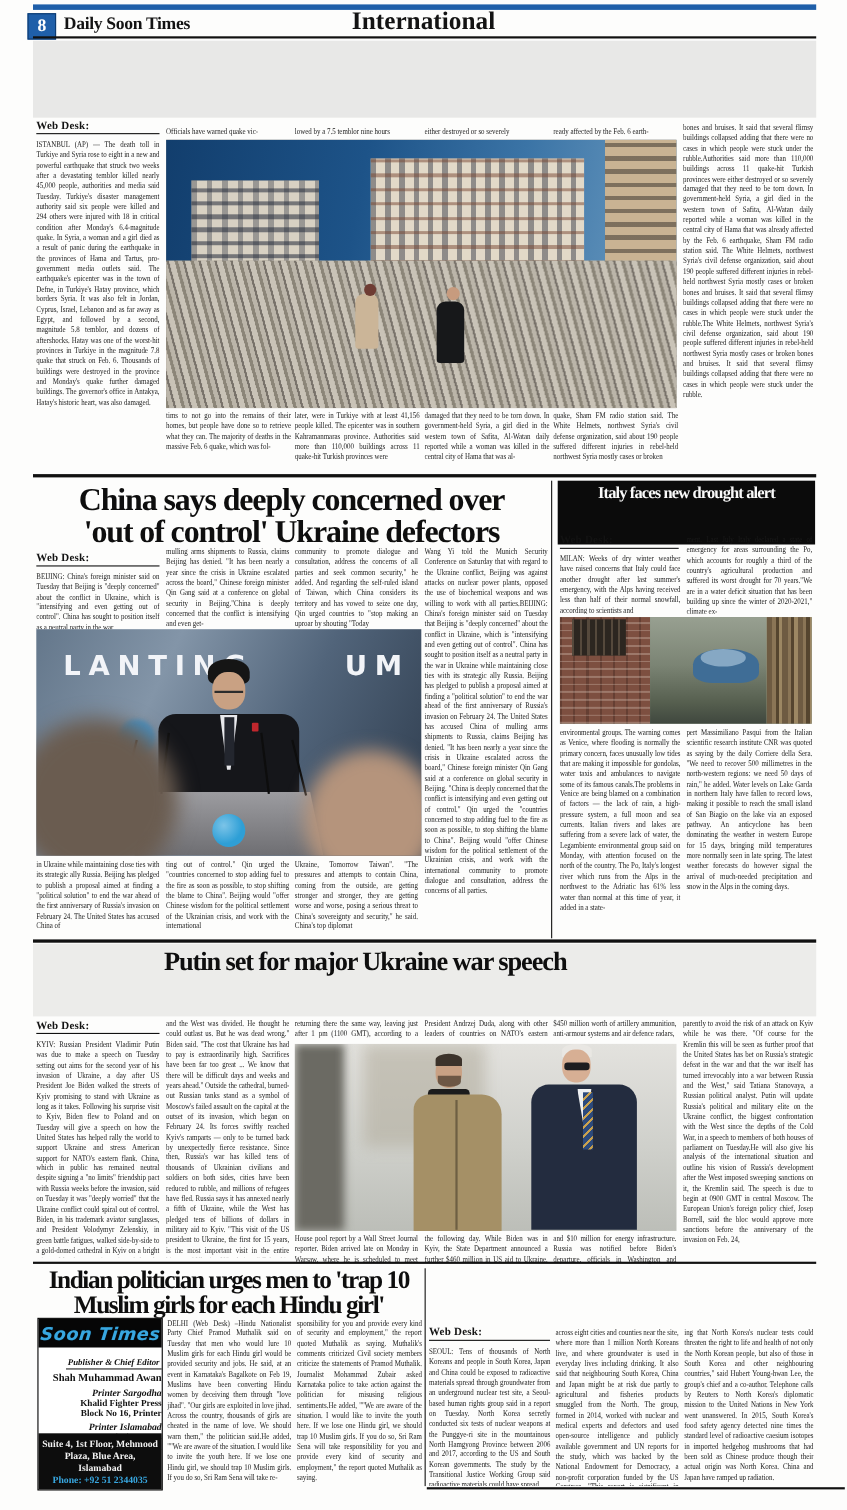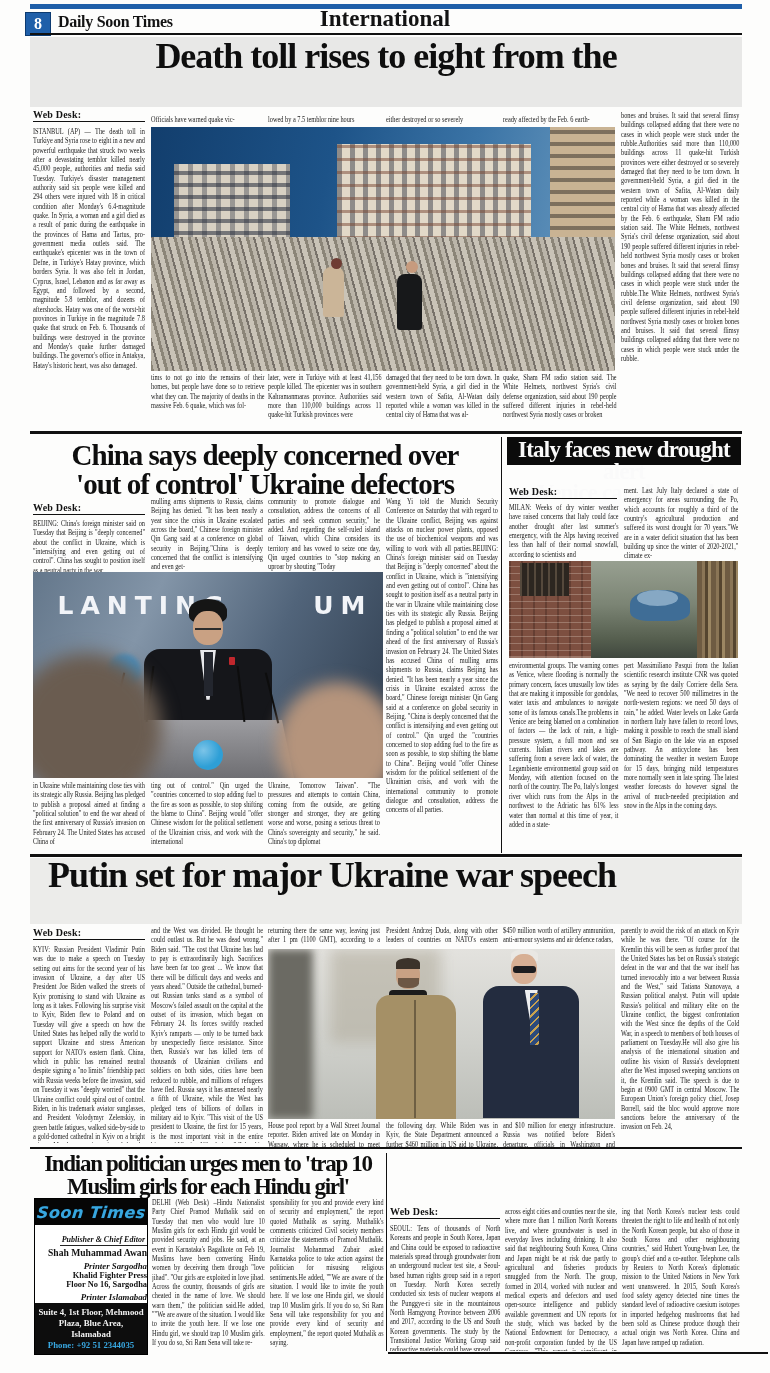--- a/index.html
+++ b/index.html
@@ -27,21 +27,20 @@
 <div class="page">
 
   <div class="abs" style="left:30px;top:4px;width:712px;height:5px;background:#1f5fa9;"></div>
   <div class="abs" style="left:25px;top:12px;width:24px;height:22px;background:#1f5fa9;border:1.4px solid #0c3a70;color:#fff;font-weight:bold;font-size:16px;text-align:center;line-height:21px;">8</div>
   <div class="abs" style="left:58px;top:13px;font-size:16px;font-weight:bold;letter-spacing:-0.3px;">Daily Soon Times</div>
   <div class="abs" style="left:0;top:6px;width:770px;text-align:center;font-size:23px;font-weight:bold;">International</div>
   <div class="abs rule-h" style="left:30px;top:33px;width:712px;height:1.8px;"></div>
 
   <div class="abs" style="left:30px;top:37px;width:712px;height:70px;background:#e8e8e7;"></div>
   <div class="abs hl" style="left:30px;top:39px;width:712px;font-size:36px;line-height:34px;">
-    <div>Death toll rises to eight from the</div>
   </div>
   <div class="abs webdesk" style="left:33px;top:109px;width:112px;">Web Desk:</div>
   <div class="abs bt" style="left:33px;top:127px;width:140px;height:301px;">ISTANBUL (AP) — The death toll in Turkiye and Syria rose to eight in a new and powerful earthquake that struck two weeks after a devastating temblor killed nearly 45,000 people, authorities and media said Tuesday. Turkiye's disaster management authority said six people were killed and 294 others were injured with 18 in critical condition after Monday's 6.4-magnitude quake. In Syria, a woman and a girl died as a result of panic during the earthquake in the provinces of Hama and Tartus, pro-government media outlets said. The earthquake's epicenter was in the town of Defne, in Turkiye's Hatay province, which borders Syria. It was also felt in Jordan, Cyprus, Israel, Lebanon and as far away as Egypt, and followed by a second, magnitude 5.8 temblor, and dozens of aftershocks. Hatay was one of the worst-hit provinces in Turkiye in the magnitude 7.8 quake that struck on Feb. 6. Thousands of buildings were destroyed in the province and Monday's quake further damaged buildings. The governor's office in Antakya, Hatay's historic heart, was also damaged.</div>
   <div class="abs bt nw" style="left:151px;top:115px;width:142px;height:10px;">Officials have warned quake vic-</div>
   <div class="abs bt nw" style="left:268px;top:115px;width:142px;height:10px;">lowed by a 7.5 temblor nine hours</div>
   <div class="abs bt nw" style="left:386px;top:115px;width:142px;height:10px;">either destroyed or so severely</div>
   <div class="abs bt nw" style="left:503px;top:115px;width:142px;height:10px;">ready affected by the Feb. 6 earth-</div>
 
   <div class="abs photo" style="left:151px;top:127px;width:464px;height:244px;background:#9a948a;">
     <div class="abs" style="left:0;top:0;width:100%;height:47%;background:linear-gradient(100deg,#123e6d 0%,#1d5388 38%,#3b74a6 68%,#6d9cc1 100%);"></div>
@@ -92,43 +91,42 @@
     <div class="abs" style="left:68%;bottom:26%;width:2px;height:52px;background:#0d0d0d;transform:rotate(-14deg);"></div>
     <div class="abs" style="left:-6%;bottom:-12%;width:150px;height:150px;background:#6a5c50;border-radius:50%;filter:blur(9px);"></div>
     <div class="abs" style="right:-4%;bottom:-14%;width:120px;height:125px;background:#b5947c;border-radius:50%;filter:blur(8px);"></div>
   </div>
 
   <div class="abs bt" style="left:33px;top:781px;width:140px;height:72px;">in Ukraine while maintaining close ties with its strategic ally Russia. Beijing has pledged to publish a proposal aimed at finding a "political solution" to end the war ahead of the first anniversary of Russia's invasion on February 24. The United States has accused China of</div>
   <div class="abs bt" style="left:151px;top:781px;width:140px;height:72px;">ting out of control." Qin urged the "countries concerned to stop adding fuel to the fire as soon as possible, to stop shifting the blame to China". Beijing would "offer Chinese wisdom for the political settlement of the Ukrainian crisis, and work with the international</div>
   <div class="abs bt" style="left:268px;top:781px;width:140px;height:72px;">Ukraine, Tomorrow Taiwan". "The pressures and attempts to contain China, coming from the outside, are getting stronger and stronger, they are getting worse and worse, posing a serious threat to China's sovereignty and security," he said. China's top diplomat</div>
   <div class="abs rule-v" style="left:501px;top:437px;width:1.4px;height:416px;"></div>
 
-  <div class="abs" style="left:507px;top:437px;width:234px;height:28px;background:#0b0b0b;color:#fafafa;text-align:center;font-weight:bold;font-size:23px;line-height:21.5px;letter-spacing:-0.8px;padding-top:2px;box-sizing:border-box;">
+  <div class="abs" style="left:507px;top:437px;width:234px;height:58px;background:#0b0b0b;color:#fafafa;text-align:center;font-weight:bold;font-size:15px;line-height:21.5px;letter-spacing:-0.8px;padding-top:2px;box-sizing:border-box;">
     <div>Italy faces new drought alert</div>
-    <div>as Venice canals run dry</div>
   </div>
   <div class="abs webdesk" style="left:509px;top:486px;width:108px;">Web Desk:</div>
   <div class="abs bt" style="left:509px;top:503px;width:137px;height:55px;">MILAN: Weeks of dry winter weather have raised concerns that Italy could face another drought after last summer's emergency, with the Alps having received less than half of their normal snowfall, according to scientists and</div>
   <div class="abs bt" style="left:624px;top:486px;width:143px;height:72px;">ment. Last July Italy declared a state of emergency for areas surrounding the Po, which accounts for roughly a third of the country's agricultural production and suffered its worst drought for 70 years."We are in a water deficit situation that has been building up since the winter of 2020-2021," climate ex-</div>
 
   <div class="abs photo" style="left:509px;top:561px;width:229px;height:97px;background:#7e8878;">
     <div class="abs" style="left:0;top:0;width:36%;height:100%;background-color:#7d4f40;background-image:repeating-linear-gradient(0deg,rgba(240,228,216,.28) 0 1.5px,transparent 1.5px 7px),repeating-linear-gradient(90deg,rgba(45,25,20,.3) 0 2px,transparent 2px 12px);"></div>
     <div class="abs" style="left:5%;top:2%;width:21%;height:34%;background-color:#2c2620;background-image:repeating-linear-gradient(90deg,#55493c 0 2px,transparent 2px 7px);"></div>
     <div class="abs" style="left:36%;top:0;width:46%;height:100%;background:linear-gradient(180deg,#98a091 0%,#7b8474 45%,#565f4f 80%,#3f473e 100%);"></div>
     <div class="abs" style="left:53%;top:30%;width:26%;height:32%;background:#3f6d96;border-radius:45% 45% 30% 30%;"></div>
     <div class="abs" style="left:56%;top:30%;width:18%;height:16%;background:#86a8c4;border-radius:50%;"></div>
     <div class="abs" style="left:82%;top:0;width:18%;height:100%;background:repeating-linear-gradient(90deg,#6e5b42 0 5px,#8a7556 5px 8px,#55452f 8px 11px,#9c8763 11px 14px);"></div>
   </div>
 
   <div class="abs bt" style="left:509px;top:661px;width:137px;height:176px;">environmental groups. The warning comes as Venice, where flooding is normally the primary concern, faces unusually low tides that are making it impossible for gondolas, water taxis and ambulances to navigate some of its famous canals.The problems in Venice are being blamed on a combination of factors — the lack of rain, a high-pressure system, a full moon and sea currents. Italian rivers and lakes are suffering from a severe lack of water, the Legambiente environmental group said on Monday, with attention focused on the north of the country. The Po, Italy's longest river which runs from the Alps in the northwest to the Adriatic has 61% less water than normal at this time of year, it added in a state-</div>
   <div class="abs bt" style="left:624px;top:661px;width:143px;height:176px;">pert Massimiliano Pasqui from the Italian scientific research institute CNR was quoted as saying by the daily Corriere della Sera. "We need to recover 500 millimetres in the north-western regions: we need 50 days of rain," he added. Water levels on Lake Garda in northern Italy have fallen to record lows, making it possible to reach the small island of San Biagio on the lake via an exposed pathway. An anticyclone has been dominating the weather in western Europe for 15 days, bringing mild temperatures more normally seen in late spring. The latest weather forecasts do however signal the arrival of much-needed precipitation and snow in the Alps in the coming days.</div>
   <div class="abs rule-h" style="left:30px;top:854px;width:712px;height:2.6px;"></div>
 
   <div class="abs" style="left:30px;top:858px;width:712px;height:66px;background:#ececea;"></div>
-  <div class="abs hl" style="left:30px;top:859px;width:604px;font-size:36px;line-height:33px;">
+  <div class="abs hl" style="left:30px;top:859px;width:604px;font-size:24px;line-height:33px;">
     <div>Putin set for major Ukraine war speech</div>
   </div>
   <div class="abs webdesk" style="left:33px;top:927px;width:112px;">Web Desk:</div>
   <div class="abs bt" style="left:33px;top:945px;width:140px;height:198px;">KYIV: Russian President Vladimir Putin was due to make a speech on Tuesday setting out aims for the second year of his invasion of Ukraine, a day after US President Joe Biden walked the streets of Kyiv promising to stand with Ukraine as long as it takes. Following his surprise visit to Kyiv, Biden flew to Poland and on Tuesday will give a speech on how the United States has helped rally the world to support Ukraine and stress American support for NATO's eastern flank. China, which in public has remained neutral despite signing a "no limits" friendship pact with Russia weeks before the invasion, said on Tuesday it was "deeply worried" that the Ukraine conflict could spiral out of control. Biden, in his trademark aviator sunglasses, and President Volodymyr Zelenskiy, in green battle fatigues, walked side-by-side to a gold-domed cathedral in Kyiv on a bright winter Monday morning pierced by the sound of air raid sirens. "When Putin launched his invasion nearly one year ago, he thought Ukraine was weak</div>
   <div class="abs bt" style="left:151px;top:926px;width:140px;height:217px;">and the West was divided. He thought he could outlast us. But he was dead wrong." Biden said. "The cost that Ukraine has had to pay is extraordinarily high. Sacrifices have been far too great ... We know that there will be difficult days and weeks and years ahead." Outside the cathedral, burned-out Russian tanks stand as a symbol of Moscow's failed assault on the capital at the outset of its invasion, which began on February 24. Its forces swiftly reached Kyiv's ramparts — only to be turned back by unexpectedly fierce resistance. Since then, Russia's war has killed tens of thousands of Ukrainian civilians and soldiers on both sides, cities have been reduced to rubble, and millions of refugees have fled. Russia says it has annexed nearly a fifth of Ukraine, while the West has pledged tens of billions of dollars in military aid to Kyiv. "This visit of the US president to Ukraine, the first for 15 years, is the most important visit in the entire history of Ukraine-US relations," Zelenskiy said. Biden travelled to Ukraine's capital by overnight train from Poland, arriving after roughly 10 hours at 8 am on Monday, before</div>
   <div class="abs bt" style="left:268px;top:926px;width:140px;height:20px;">returning there the same way, leaving just after 1 pm (1100 GMT), according to a White</div>
   <div class="abs bt" style="left:386px;top:926px;width:140px;height:20px;">President Andrzej Duda, along with other leaders of countries on NATO's eastern flank,</div>
   <div class="abs bt" style="left:503px;top:926px;width:140px;height:20px;">$450 million worth of artillery ammunition, anti-armour systems and air defence radars,</div>
 
   <div class="abs photo" style="left:268px;top:949px;width:347px;height:170px;background:linear-gradient(180deg,#e3e2de 0%,#cfd0cb 55%,#bcbeb8 100%);">
@@ -161,21 +159,21 @@
 
   <div class="abs ibox" style="left:34px;top:1198px;width:114px;height:157px;box-sizing:border-box;">
     <div class="logo-band">
       <span class="logo-text">Soon Times</span>
     </div>
     <div class="mid">
       <div class="ital" style="font-weight:bold;font-size:8px;border-bottom:1px solid #222;display:inline-block;padding:0 2px 1px 2px;">Publisher &amp; Chief Editor</div>
       <div style="font-weight:bold;font-size:9.6px;margin-top:1px;">Shah Muhammad Awan</div>
       <div class="ital" style="font-weight:bold;font-size:8.8px;margin-top:3px;">Printer Sargodha</div>
       <div style="font-weight:bold;font-size:8.4px;">Khalid Fighter Press</div>
-      <div style="font-weight:bold;font-size:8.4px;">Floor No 16, Sargodha</div>
+      <div style="font-weight:bold;font-size:8.4px;">Block No 16, Printer</div>
       <div class="ital" style="font-weight:bold;font-size:8.8px;margin-top:3px;">Printer Islamabad</div>
       <div style="font-weight:bold;font-size:8.4px;">Zoya Printing Press</div>
       <div style="font-weight:bold;font-size:8.4px;">Twin City Plaza, Islamabad</div>
     </div>
     <div class="addr-band" style="position:absolute;left:0;right:0;bottom:0;">
       <div>Suite 4, 1st Floor, Mehmood Plaza, Blue Area, Islamabad</div>
       <div style="color:#38a7e0;">Phone: +92 51 2344035</div>
     </div>
   </div>
 

